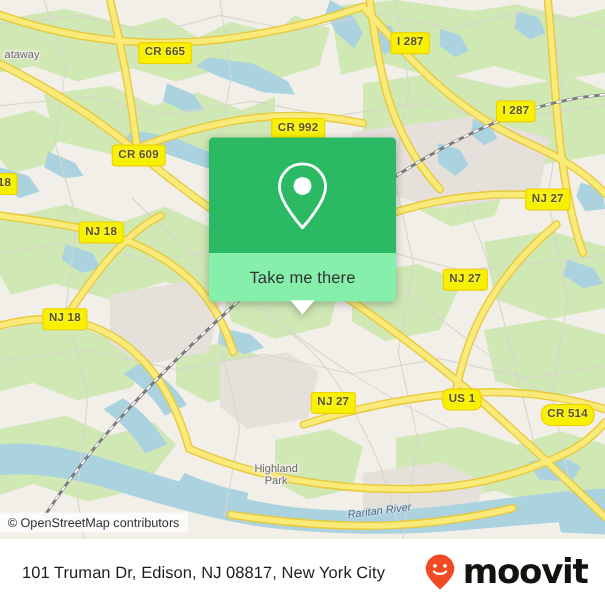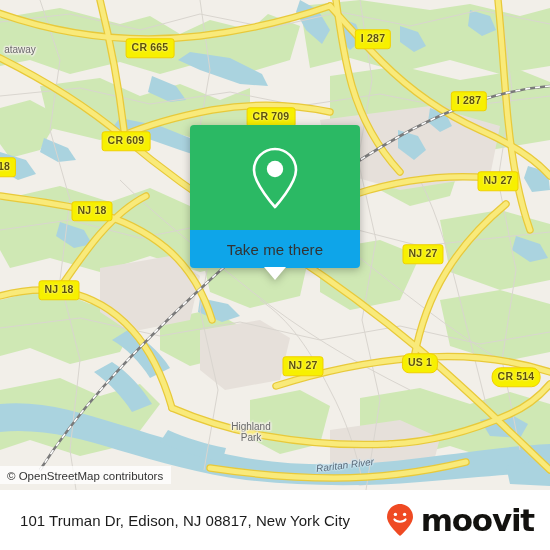--- a/index.html
+++ b/index.html
@@ -69,22 +69,22 @@
     width:170px;
     filter:drop-shadow(0 2px 4px rgba(0,0,0,.28));
   }
   #callout-top {
     background:#2bb964;
     height:105px;
     border-radius:4px 4px 0 0;
     display:flex; align-items:center; justify-content:center;
   }
   #callout-bottom {
-    background:#0ea5e9;
-    height:38px;
+    background:#86efac;
+    height:44px;
     border-radius:0 0 4px 4px;
     display:flex; align-items:center; justify-content:center;
     position:relative;
   }
   #callout-label {
     color:#333;
     font-size:15px;
     letter-spacing:.1px;
   }
   #callout-tail {
@@ -263,21 +263,21 @@
           <path d="M550,86 C500,90 450,108 400,136 C350,164 300,200 250,244 C200,288 150,334 104,386 C80,413 58,442 40,470" stroke="#7a7a7a" stroke-width="2.6" fill="none"></path>
           <path d="M550,86 C500,90 450,108 400,136 C350,164 300,200 250,244 C200,288 150,334 104,386 C80,413 58,442 40,470" stroke="#ffffff" stroke-width="1.6" fill="none" stroke-dasharray="5 5"></path>
         </g>
       </g>
     </svg>
 
     <div id="shields">
         <div class="shield" style="left: 150px; top: 48px;">CR 665</div>
         <div class="shield" style="left: 373px; top: 39px;">I 287</div>
         <div class="shield" style="left: 469px; top: 101px;">I 287</div>
-        <div class="shield" style="left: 271px; top: 117px;">CR 709</div>
+        <div class="shield" style="left: 271px; top: 117px;">CR 992</div>
         <div class="shield" style="left: 126px; top: 141px;">CR 609</div>
         <div class="shield" style="left: 498px; top: 181px;">NJ 27</div>
         <div class="shield" style="left: 4px; top: 167px;">18</div>
         <div class="shield" style="left: 92px; top: 211px;">NJ 18</div>
         <div class="shield" style="left: 423px; top: 254px;">NJ 27</div>
         <div class="shield" style="left: 59px; top: 290px;">NJ 18</div>
         <div class="shield" style="left: 303px; top: 366px;">NJ 27</div>
         <div class="shield" style="left: 420px; top: 363px; border-radius: 7px;">US 1</div>
         <div class="shield" style="left: 516px; top: 377px; border-radius: 9px;">CR 514</div>
       </div>

